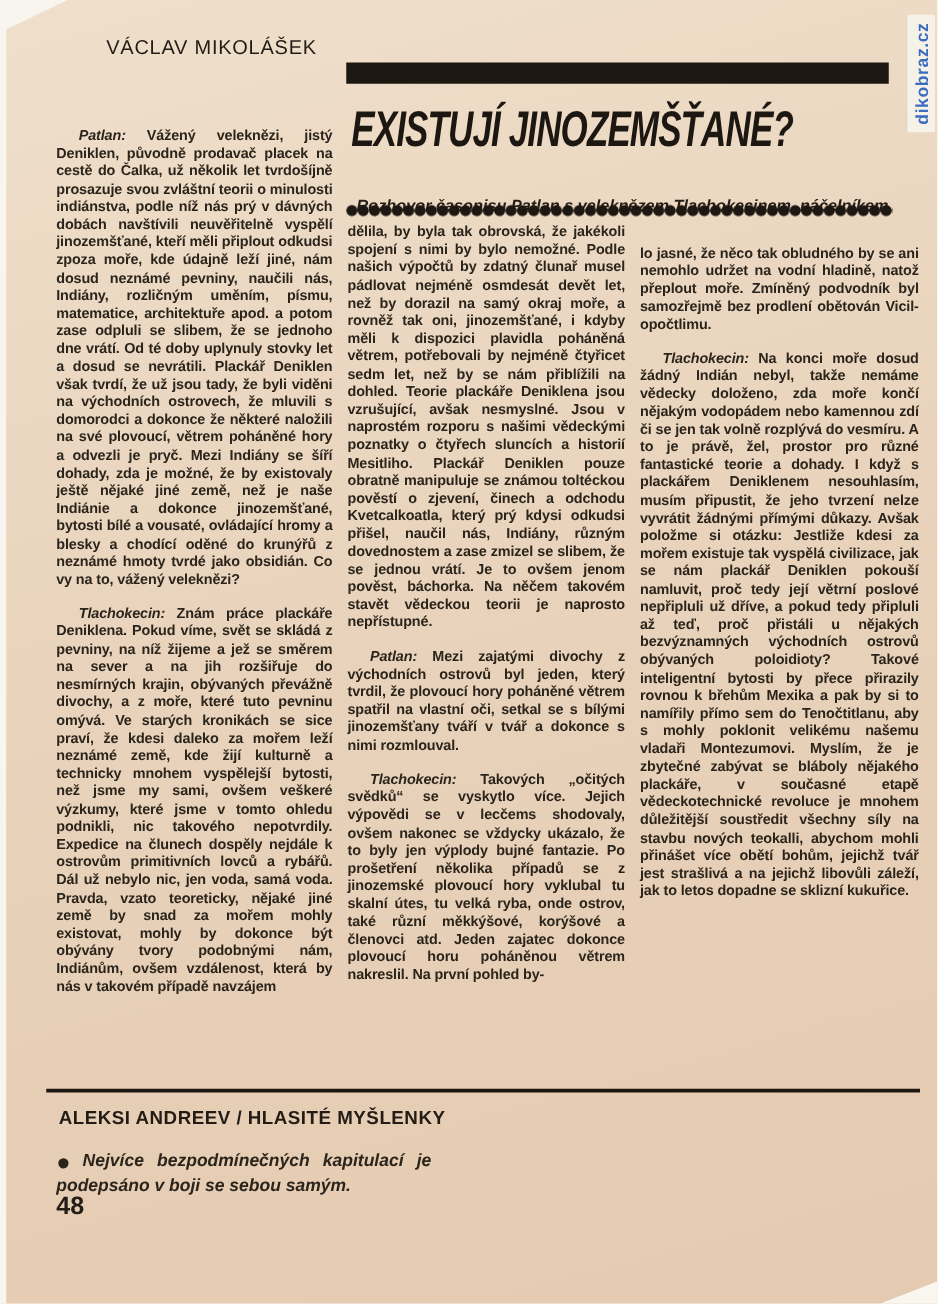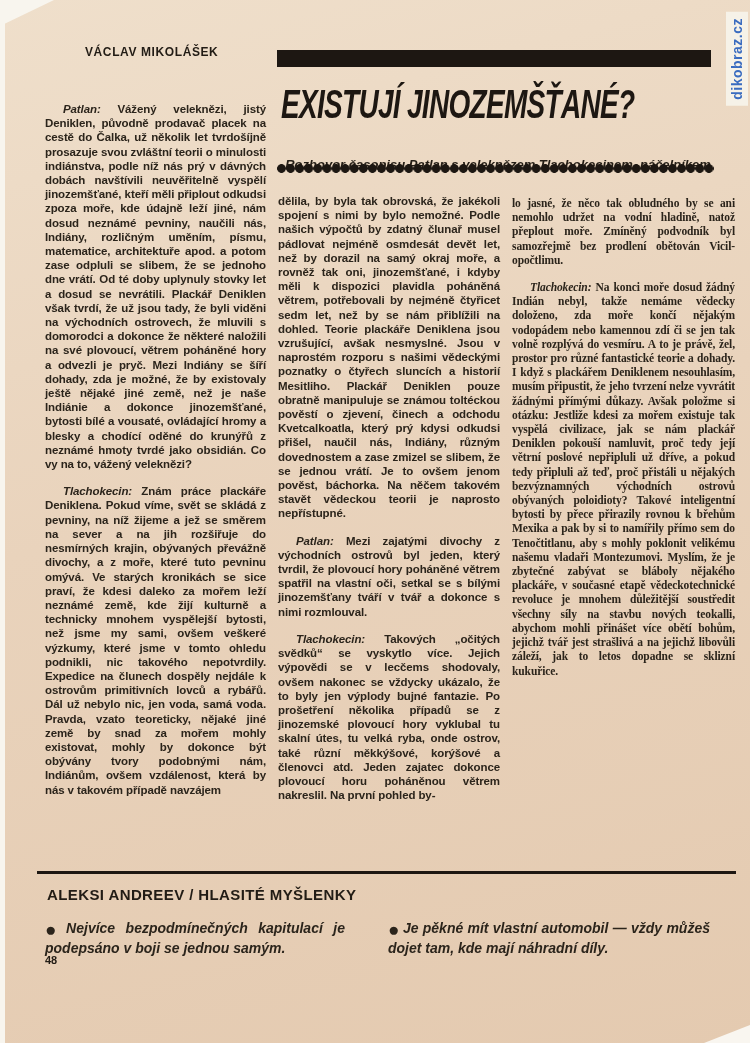--- a/index.html
+++ b/index.html
@@ -23,22 +23,22 @@
 
   .watermark {
     position:absolute; right:2px; top:12px;
     background:#f6f2e8; color:#3a6cc0;
     font-weight:bold; font-size:14px; letter-spacing:.5px;
     writing-mode:vertical-rl; transform:rotate(180deg);
     padding:6px 3px;
   }
 
   .author {
-    position:absolute; left:85px; top:45px;
-    font-size:12px; font-weight:bold; letter-spacing:.6px; color:#221c15;
+    position:absolute; left:85px; top:30px;
+    font-size:16px; font-weight:normal; letter-spacing:.6px; color:#221c15;
   }
   .black-bar {
     position:absolute; left:277px; top:50px; width:434px; height:17px;
     background:#1d1712;
   }
   .title {
     position:absolute; left:281px; top:82px; width:600px;
     font-size:40px; font-weight:bold; font-style:italic;
     color:#1d1712; letter-spacing:-1px; white-space:nowrap;
     transform:scaleX(.70); transform-origin:left top;
@@ -58,42 +58,42 @@
   .col {
     position:absolute; color:#2b241b;
     font-size:11.5px; font-weight:bold; line-height:14.2px;
     text-align:justify; hyphens:auto; -webkit-hyphens:auto;
     letter-spacing:-.1px;
   }
   .col p { margin:0 0 13px 0; text-indent:18px; }
   .col p.cont { text-indent:0; }
   .speaker { font-style:italic; }
   .col1 { left:45px;  top:102px;  width:221px; }
-  .col2 { left:278px; top:194px; width:222px; }
-  .col3 { left:512px; top:196px; width:223px;font-family:Liberation Serif, serif; }
+  .col2 { left:278px; top:179px; width:222px; }
+  .col3 { left:512px; top:196px; width:223px; }
 
   .footer-rule {
     position:absolute; left:37px; top:871px; width:699px; height:3px;
     background:#1d1712;
   }
   .footer-heading {
     position:absolute; left:47px; top:886px;
     font-size:15px; font-weight:bold; letter-spacing:.4px; color:#221c15;
   }
   .quote {
     position:absolute; top:918px;
     font-size:14px; font-weight:bold; font-style:italic;
     color:#2b241b; line-height:20px; text-align:justify;
   }
   .quote-left  { left:45px;  width:300px; }
   .quote-right { left:388px; width:322px; }
   .bullet { font-style:normal; font-size:19px; line-height:0; vertical-align:-3px; margin-right:3px; }
   .page-number {
     position:absolute; left:45px; top:954px;
-    font-size:11px; font-weight:bold; color:#221c15;
+    font-size:20px; font-weight:bold; color:#221c15;
   }
 </style>
 </head>
 <body>
 
 <div class="page">
 
   <div class="edge-left"></div>
   <div class="corner-tl"></div>
   <div class="corner-br"></div>
@@ -126,22 +126,19 @@
   <div class="col col3">
     <p class="cont"><span>lo jasné, že něco tak obludného by se ani nemohlo udržet na vodní hladině, natož přeplout moře. Zmíněný podvodník byl samozřejmě bez prodlení obětován Vicil-opočtlimu.</span></p>
     <p><span class="speaker">Tlachokecin:</span> <span>Na konci moře dosud žádný Indián nebyl, takže nemáme vědecky doloženo, zda moře končí nějakým vodopádem nebo kamennou zdí či se jen tak volně rozplývá do vesmíru. A to je právě, žel, prostor pro různé fantastické teorie a dohady. I když s plackářem Deniklenem nesouhlasím, musím připustit, že jeho tvrzení nelze vyvrátit žádnými přímými důkazy. Avšak položme si otázku: Jestliže kdesi za mořem existuje tak vyspělá civilizace, jak se nám plackář Deniklen pokouší namluvit, proč tedy její větrní poslové nepřipluli už dříve, a pokud tedy připluli až teď, proč přistáli u nějakých bezvýznamných východních ostrovů obývaných poloidioty? Takové inteligentní bytosti by přece přirazily rovnou k břehům Mexika a pak by si to namířily přímo sem do Tenočtitlanu, aby s mohly poklonit velikému našemu vladaři Montezumovi. Myslím, že je zbytečné zabývat se bláboly nějakého plackáře, v současné etapě vědeckotechnické revoluce je mnohem důležitější soustředit všechny síly na stavbu nových teokalli, abychom mohli přinášet více obětí bohům, jejichž tvář jest strašlivá a na jejichž libovůli záleží, jak to letos dopadne se sklizní kukuřice.</span></p>
   </div>
 
   <div class="footer-rule"></div>
 
   <div class="footer-heading">ALEKSI ANDREEV / HLASITÉ MYŠLENKY</div>
 
   <div class="quote quote-left">
-    <span class="bullet">●</span><span>Nejvíce bezpodmínečných kapitulací je podepsáno v boji se jednou samým.</span>
+    <span class="bullet">●</span><span>Nejvíce bezpodmínečných kapitulací je podepsáno v boji se sebou samým.</span>
   </div>
 
-  <div class="quote quote-right">
-    <span class="bullet">●</span><span>Je pěkné mít vlastní automobil — vždy můžeš dojet tam, kde mají náhradní díly.</span>
-  </div>
 
   <div class="page-number">48</div>
 
 </div>
 
 </body></html>

